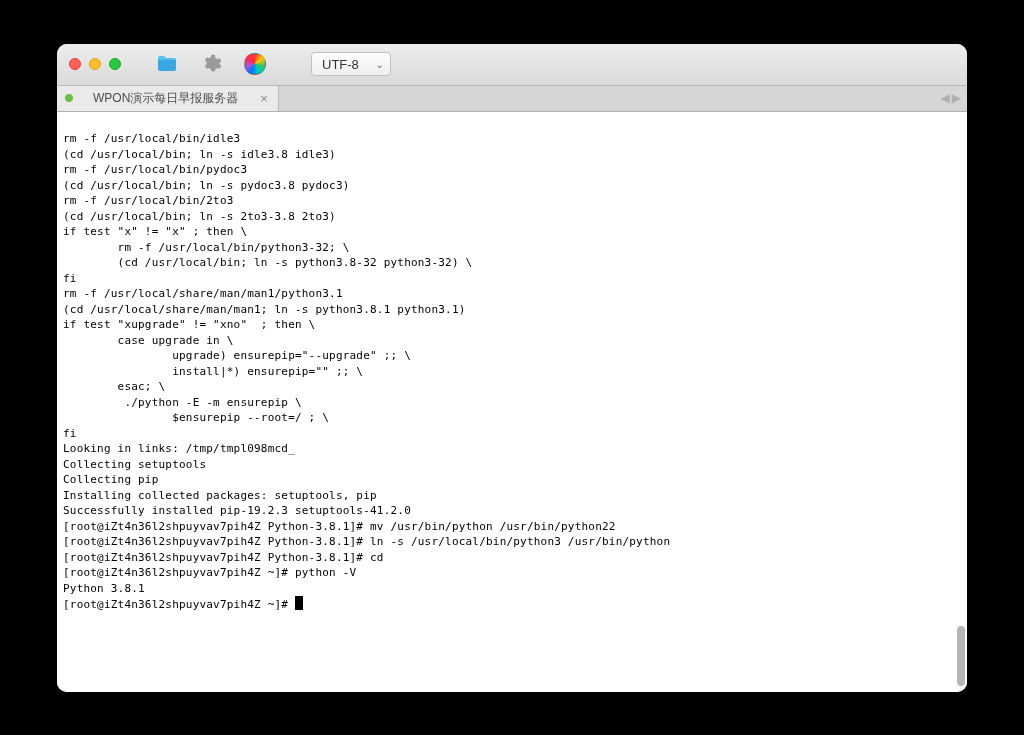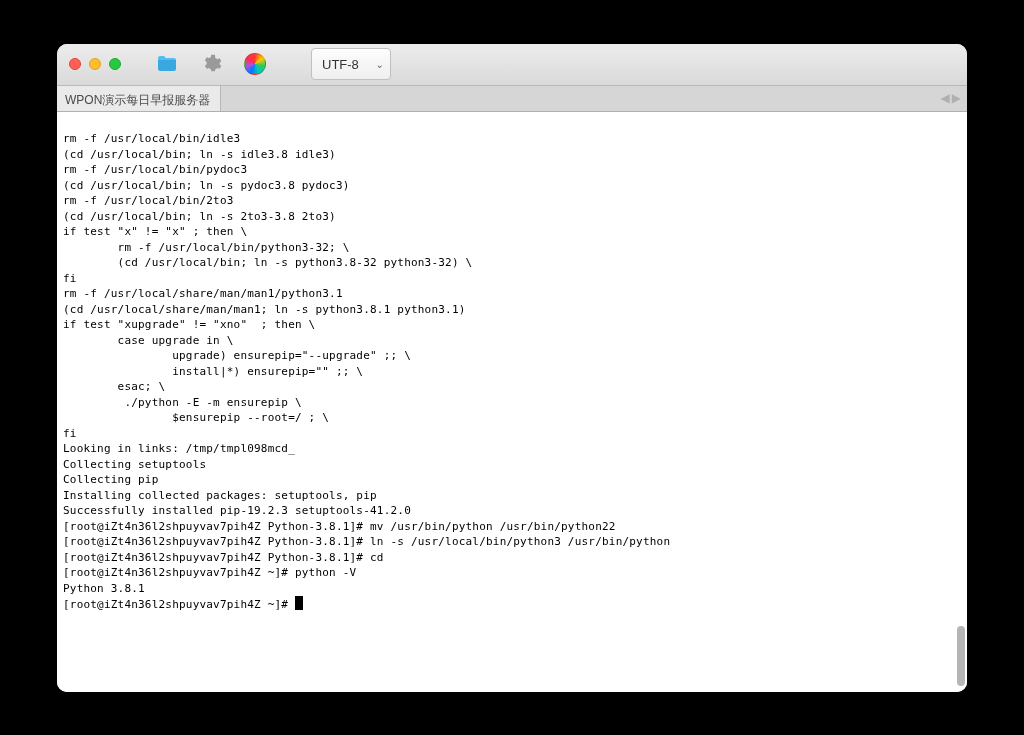--- a/index.html
+++ b/index.html
@@ -49,21 +49,21 @@
     }
     .folder-icon svg { width: 24px; height: 24px; }
     .gear-icon svg { width: 22px; height: 22px; }
     .colorwheel {
       width: 22px; height: 22px; border-radius: 50%;
       background: conic-gradient(#ff3b30, #ffcc00, #34c759, #00c7be, #007aff, #af52de, #ff2d55, #ff3b30);
       border: 1px solid rgba(0,0,0,0.12);
     }
     .encoding-select {
       margin-left: 30px;
-      height: 32px;
+      height: 24px;
       border: 1px solid #c0c0c0;
       border-radius: 4px;
       background: linear-gradient(#fdfdfd, #efefef);
       padding: 0 22px 0 10px;
       font-size: 13px;
       color: #333;
       display: flex; align-items: center;
       position: relative;
       min-width: 80px;
     }
@@ -79,23 +79,22 @@
       align-items: stretch;
       position: relative;
     }
     .tab {
       display: flex; align-items: center;
       background: #eaeaea;
       border-right: 1px solid #b8b8b8;
       padding: 0 10px 0 8px;
       font-size: 12px;
       color: #4a4a4a;
-      gap: 6px;
+      gap: 20px;
       font-weight: 500;
-      flex-direction: column;
     }
     .tab .dot {
       width: 8px; height: 8px; border-radius: 50%;
       background: #6bbf47;
     }
     .tab .close {
       font-size: 13px; color: #888; margin-left: 2px;
     }
     .tabbar-right {
       margin-left: auto;

